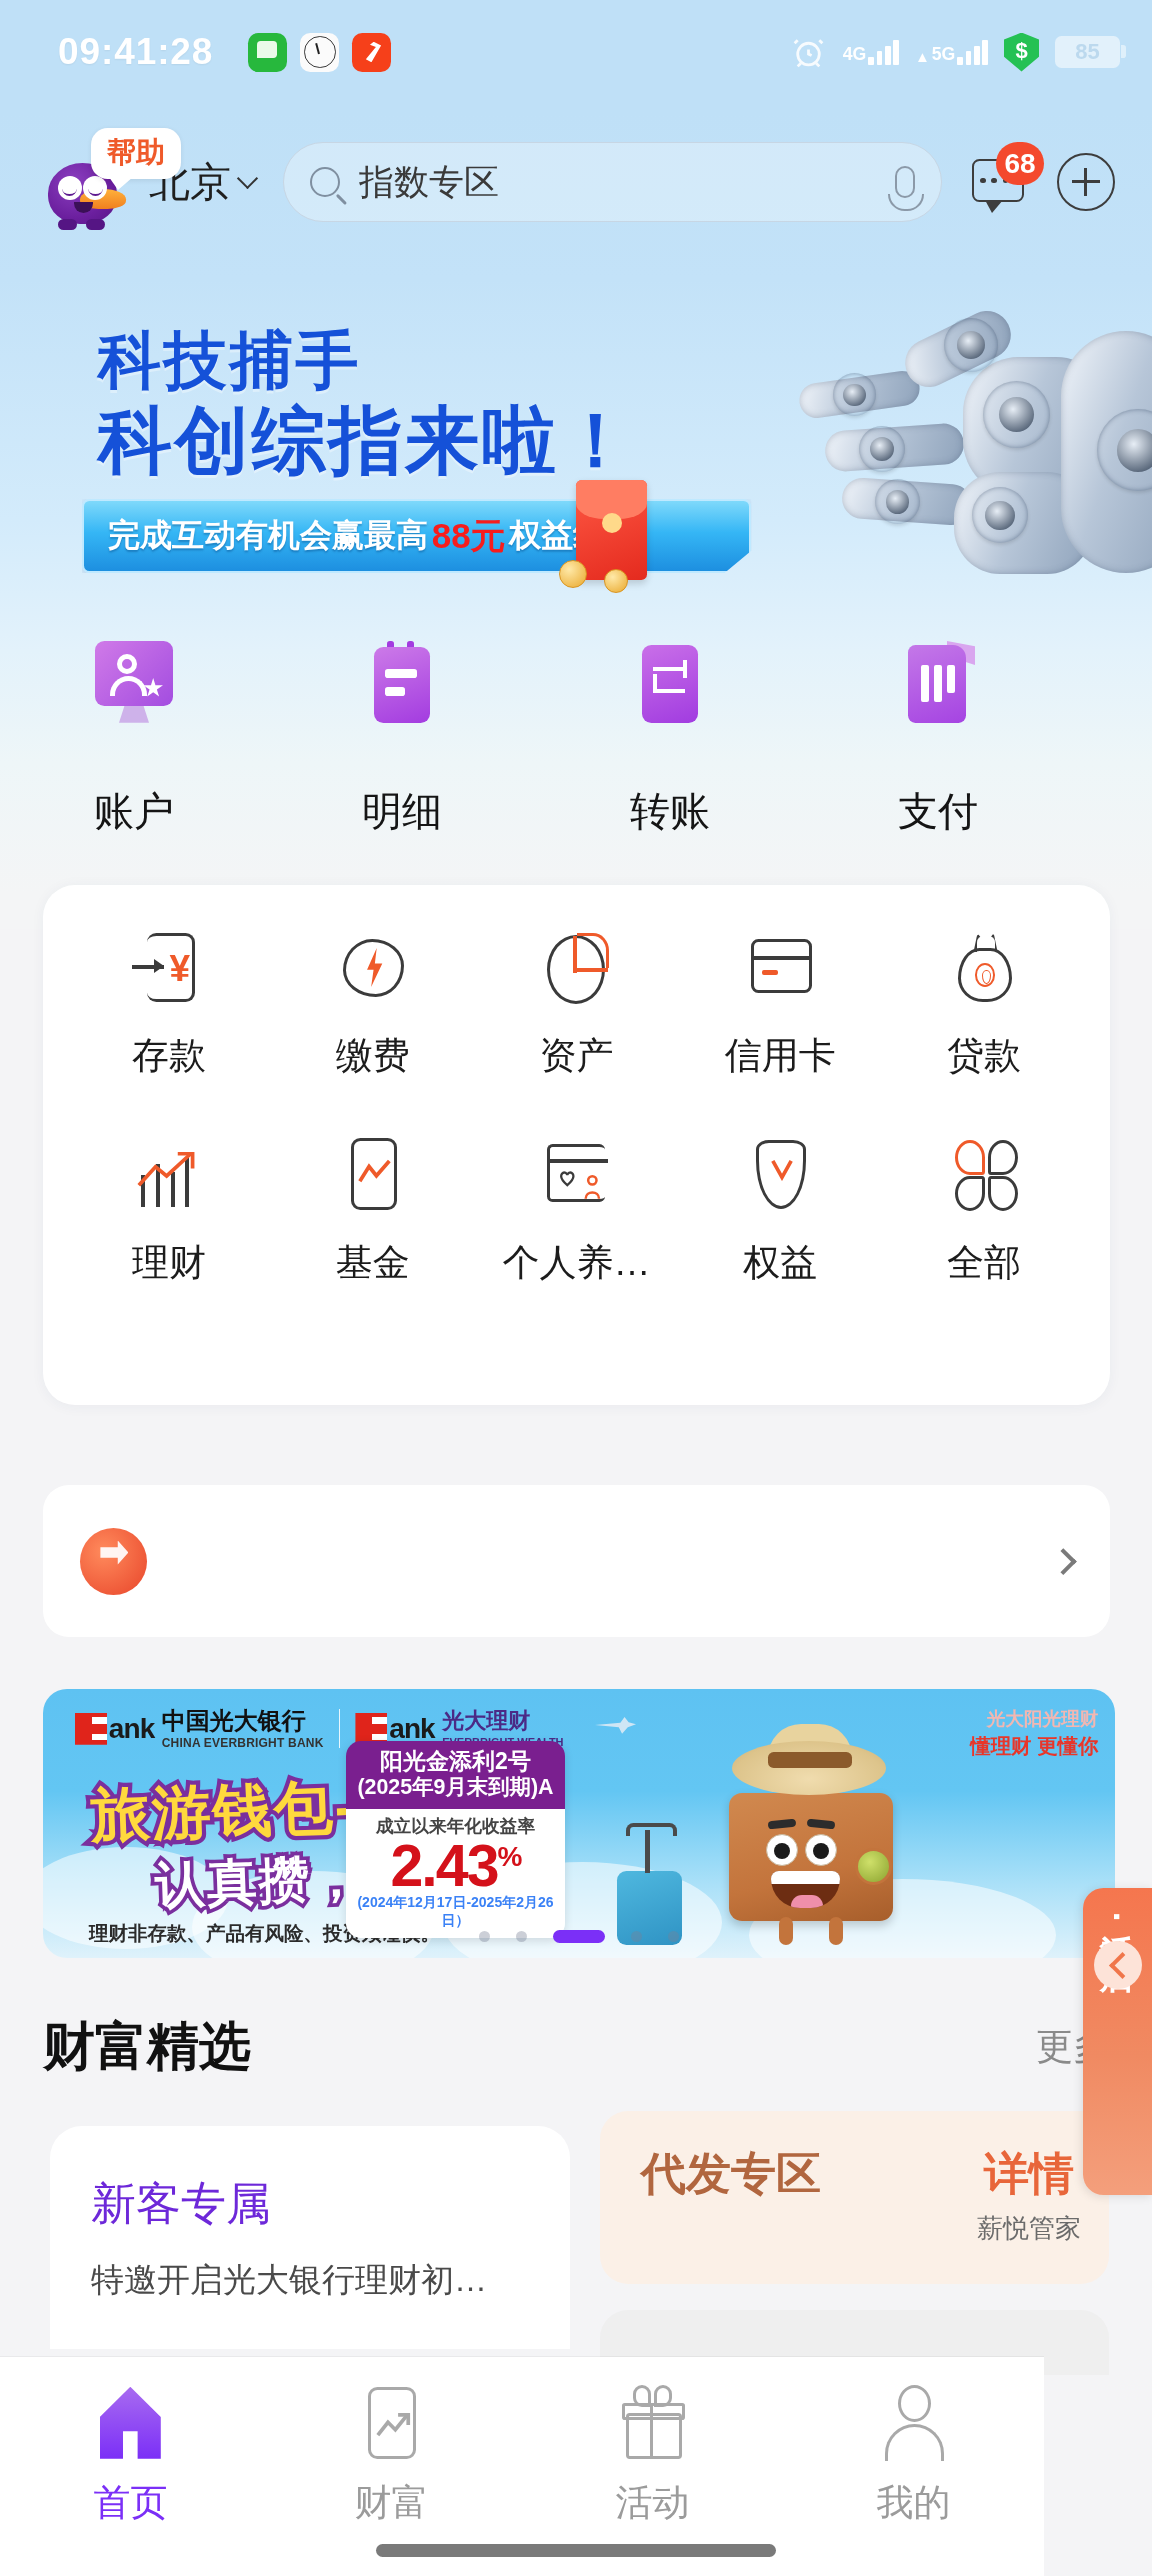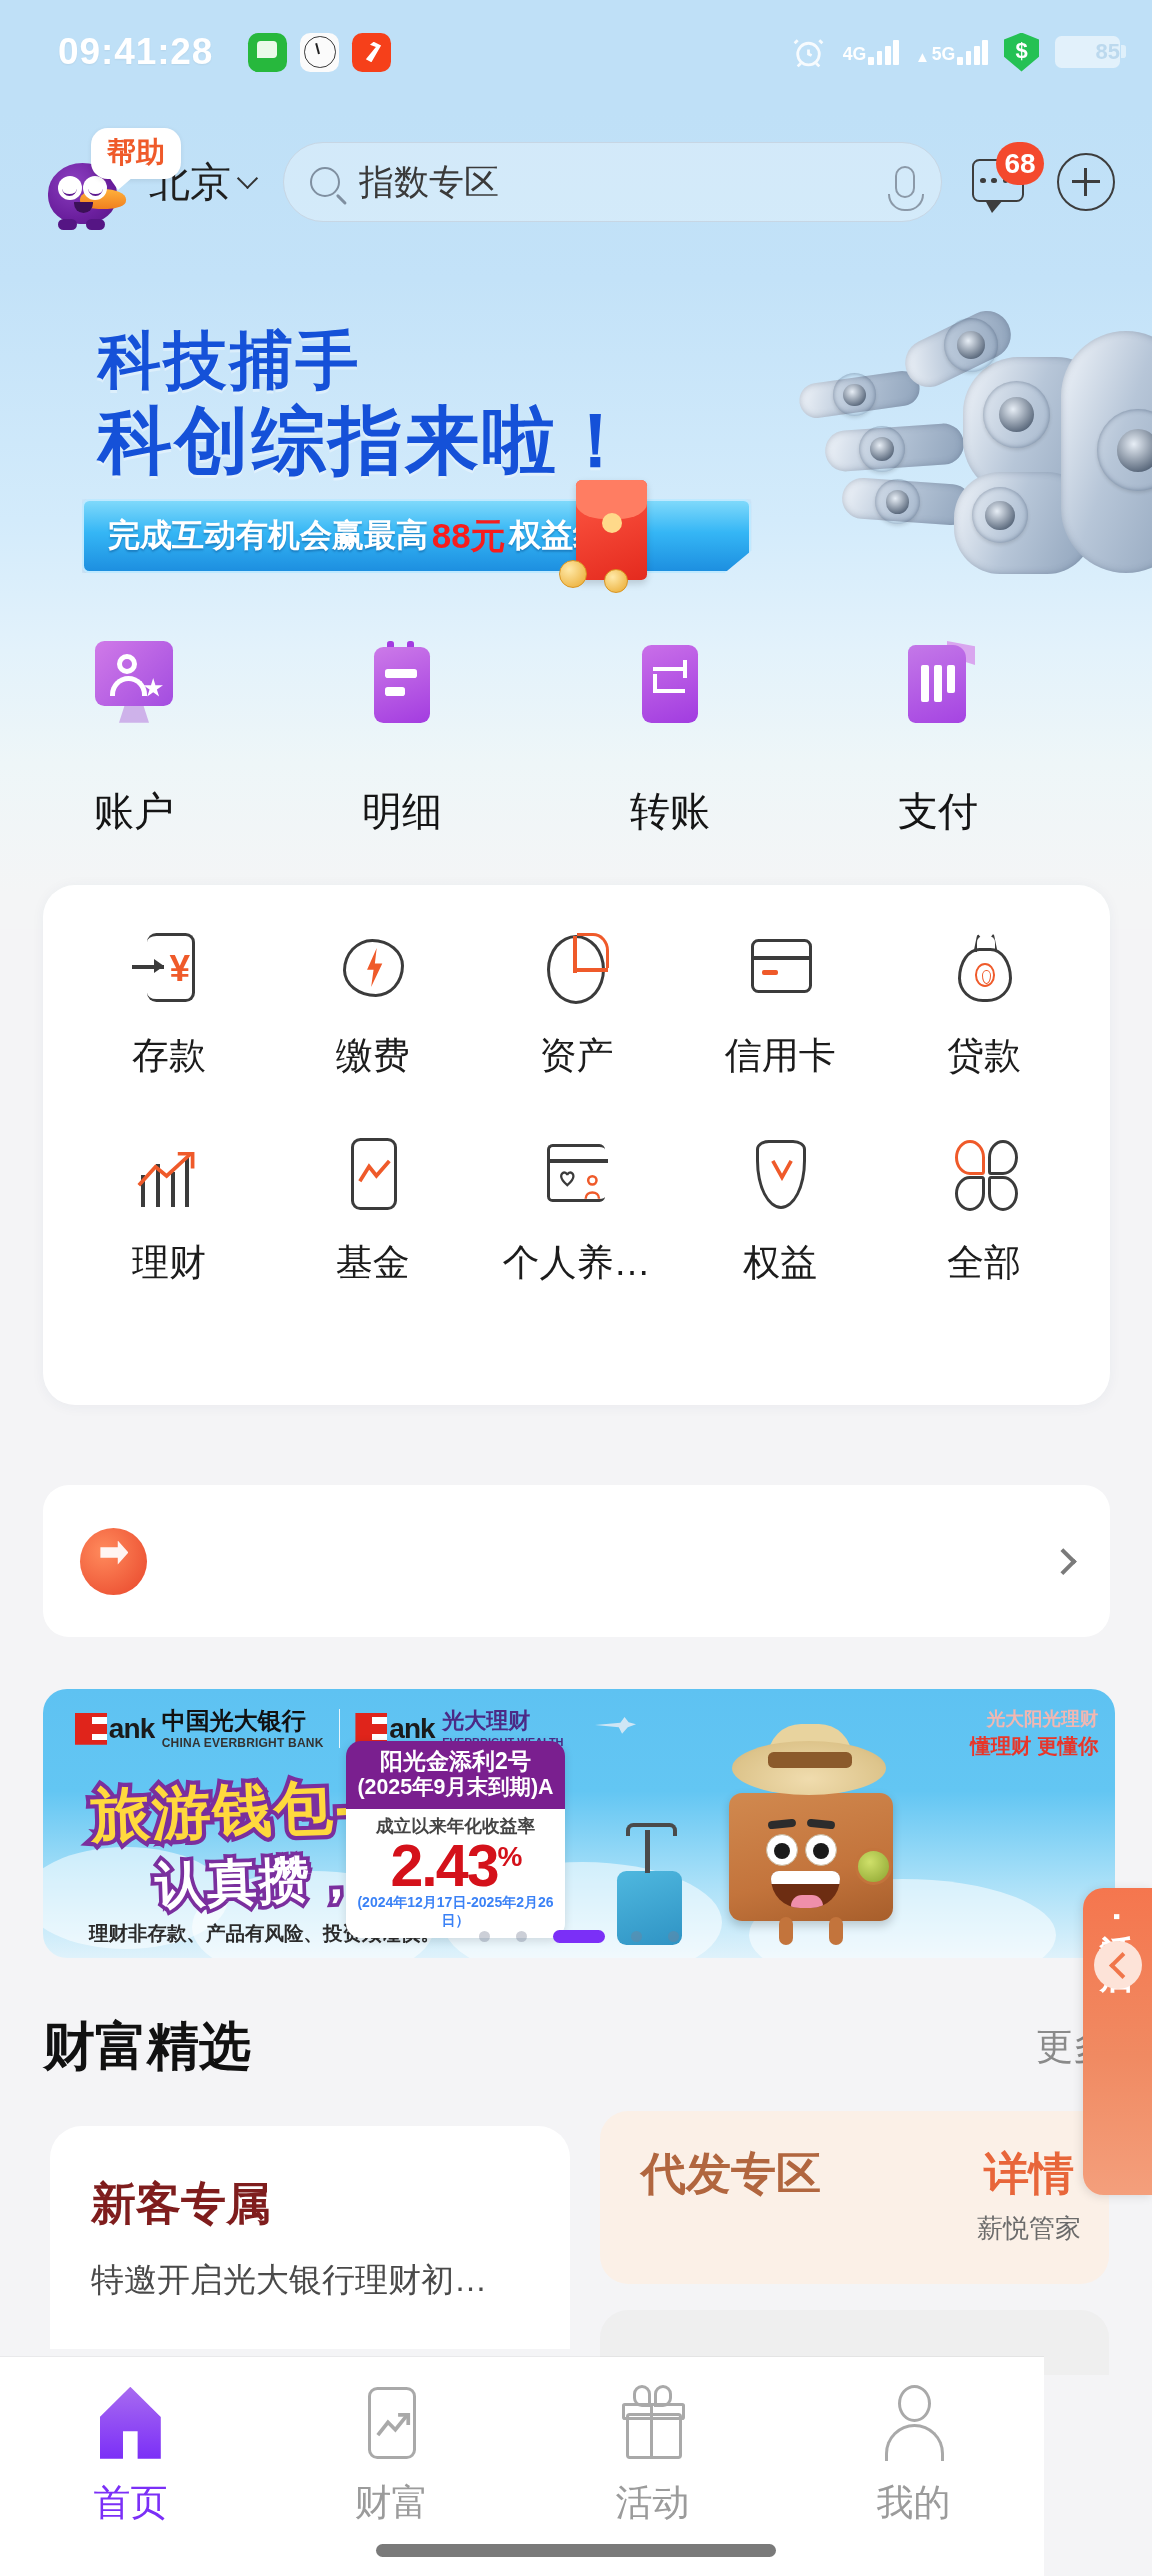--- a/index.html
+++ b/index.html
@@ -67,21 +67,21 @@
   .signal { display:flex; align-items:flex-end; gap:2.8px; height:26px; }
   .signal i { display:block; width:5.6px; background:#ffffff; border-radius:0.9px; }
   .netlabel { color:#fff; font-size:17.7px; font-weight:700; margin-right:1.9px; }
   .netwrap { display:flex; align-items:flex-end; }
   .shield { width:35px; height:39px; background:#25c154;
     clip-path: polygon(50% 0, 100% 18%, 100% 62%, 50% 100%, 0 62%, 0 18%);
     position:relative; }
   .shield span { position:absolute; left:0; right:0; top:5.6px; text-align:center;
     color:#fff; font-size:22px; font-weight:700; }
   .battery { width:65px; height:32px; border-radius:6.5px; background:rgba(255,255,255,.55);
-    position:relative; display:flex; align-items:center; justify-content:flex-end; }
+    position:relative; display:flex; align-items:center; justify-content:center; }
   .battery span { color:#bcd9ee; font-size:22px; font-weight:700; }
   .battery::after{ content:""; position:absolute; right:-5.6px; top:9.3px; width:4.6px;height:13px;
     background:rgba(255,255,255,.5); border-radius:0 2.8px 2.8px 0;}
 
   
   #header {
     position:absolute; left:0; top:128px; width:1152px; height:108px;
     z-index: 6; display:flex; align-items:center; padding:0 37px 0 28px;
   }
   #avatar-wrap { position:relative; width:110px; height:108px; flex:none; }
@@ -396,21 +396,21 @@
 
   
   #wealth-head { position:absolute; left:43px; top:1996px; width:1067px; height:102px; z-index:4;
     display:flex; align-items:center; }
   #wealth-title { font-size:52px; font-weight:800; color:#111; }
   #wealth-more { margin-left:auto; font-size:37px; color:#8a8a8a; }
   #wcard-left {
     position:absolute; left:50px; top:2126px; width:520px; height:223px; background:#fff;
     border-radius:32px 32px 0 0; z-index:4; padding:48px 41px 0;
   }
-  #wcard-left .t { font-size:45px; font-weight:700; color:#7f1d1d;}
+  #wcard-left .t { font-size:45px; font-weight:400; color:#6d28d9;}
   #wcard-left .s { margin-top:24px; font-size:33px; color:#4a4a4a;}
   #wcard-right {
     position:absolute; left:600px; top:2111px; width:509px; height:173px; z-index:4;
     background:#fbf0e7; border-radius:28px; display:flex; align-items:flex-start;
     padding: 33px 28px 0 41px;
   }
   #wcr-title { font-size:45px; font-weight:800; color:#b1663f; }
   #wcr-right { margin-left:auto; text-align:center;}
   #wcr-detail { font-size:45px; font-weight:800; color:#e8663a;}
   #wcr-sub { margin-top:7.4px; font-size:26px; color:#6b6b6b;}

